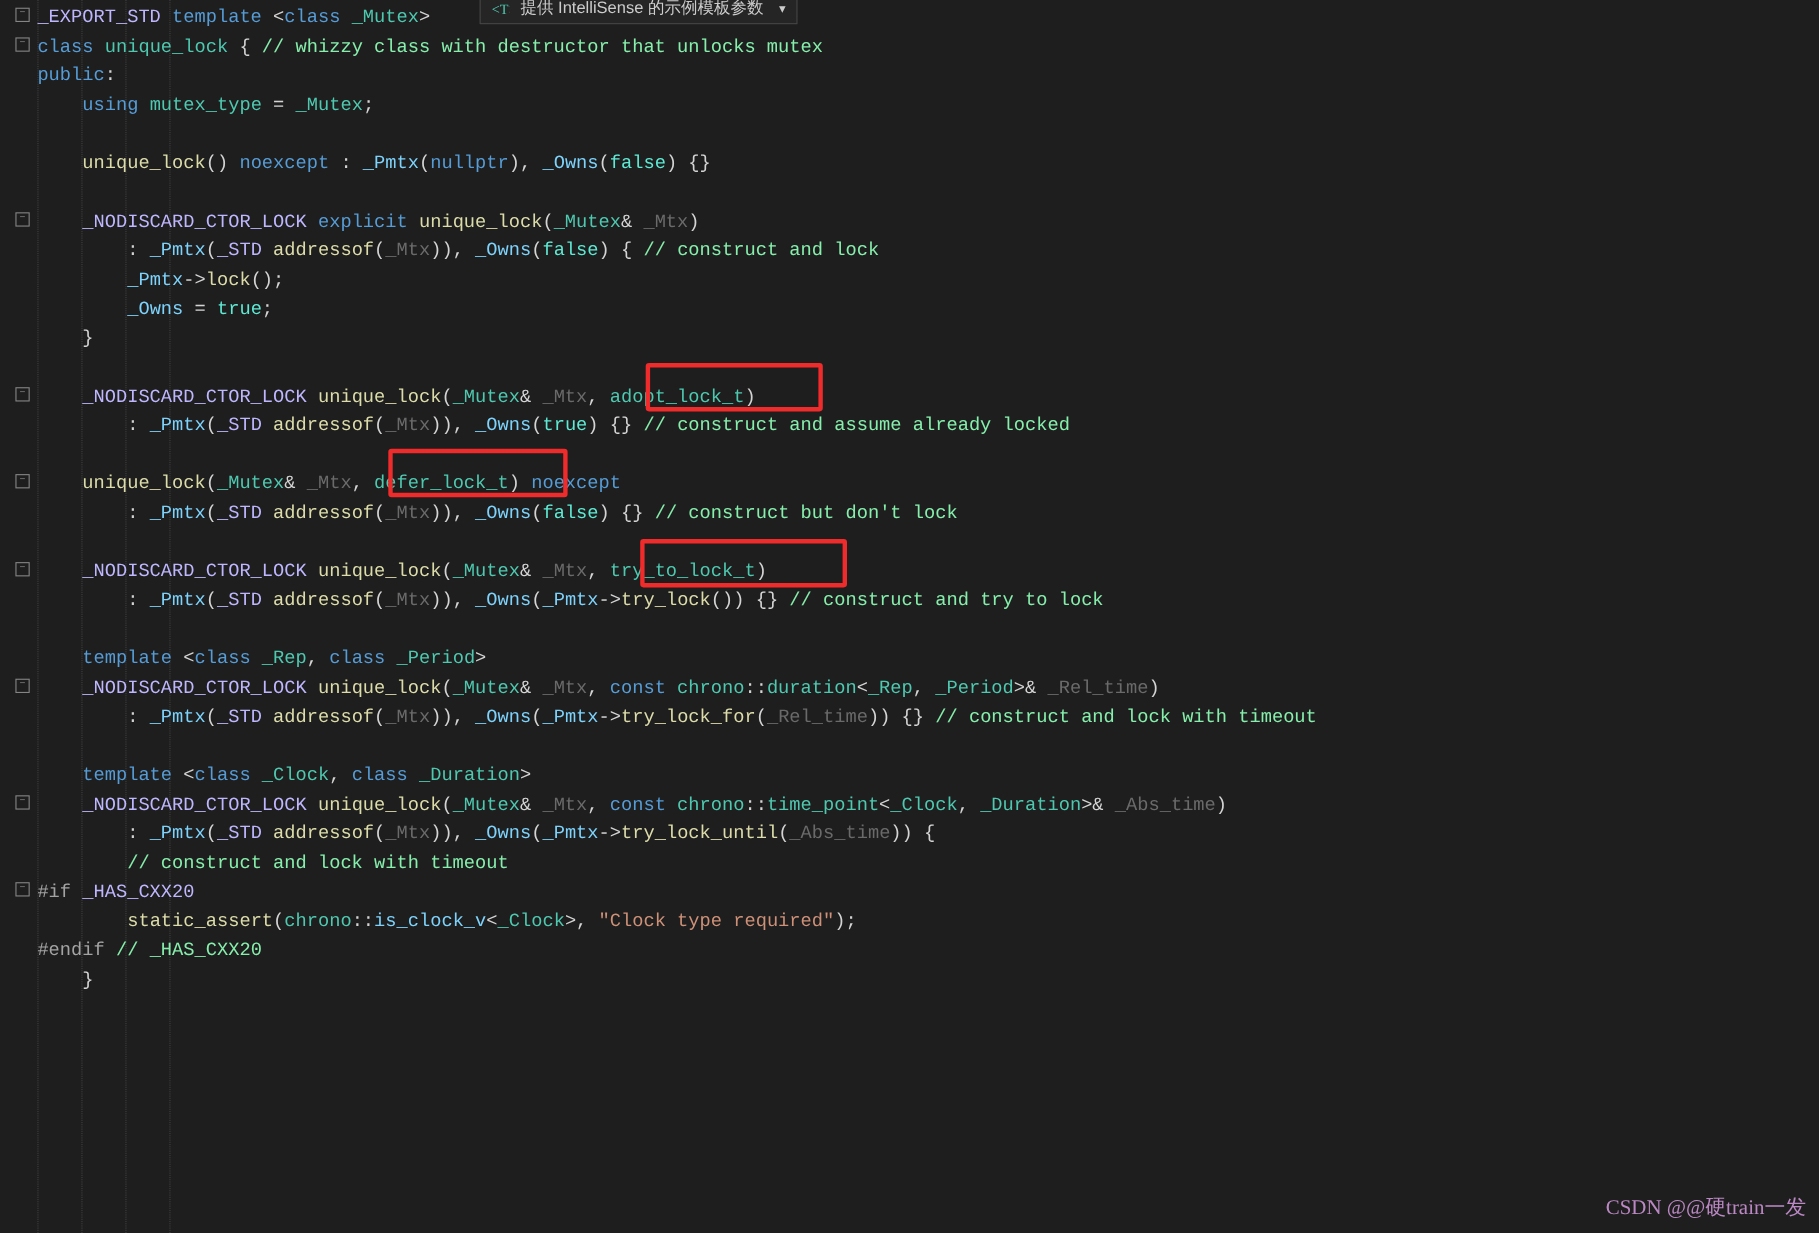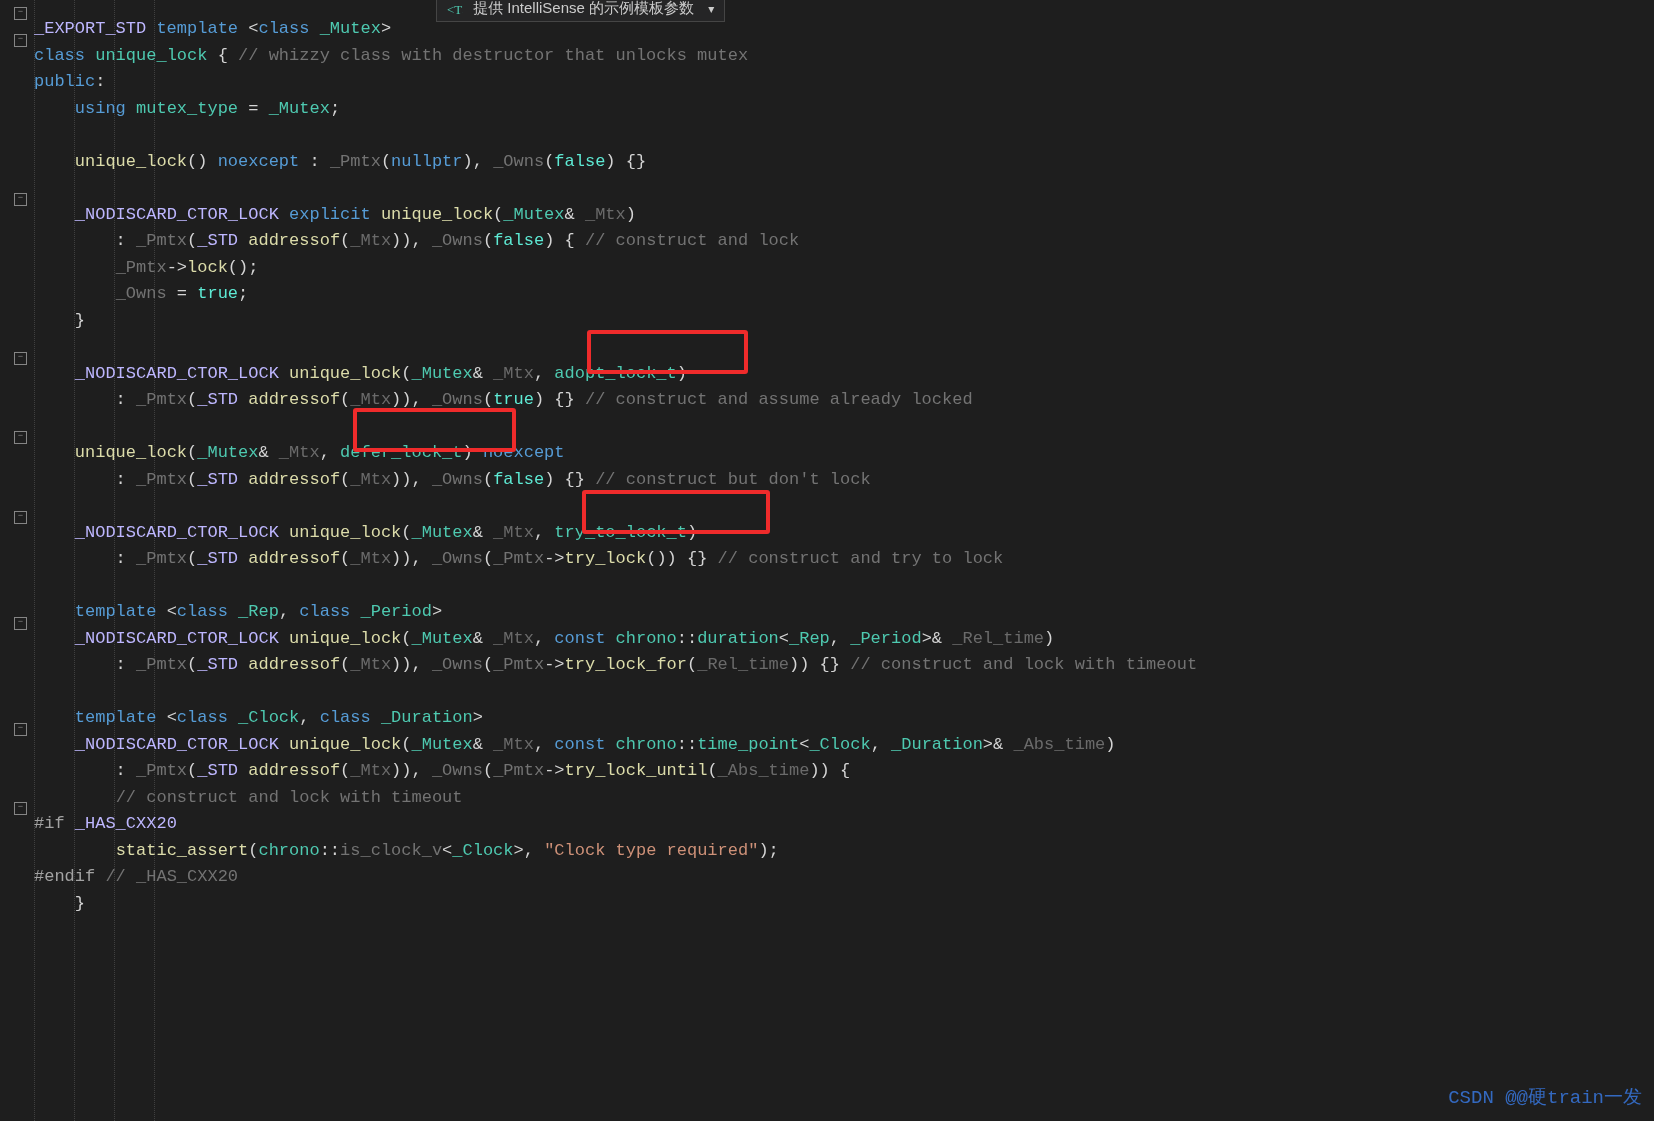--- a/index.html
+++ b/index.html
@@ -1,41 +1,41 @@
 <!DOCTYPE html>
 <html><head>
 <meta charset="utf-8">
 <style>
   html,body{margin:0;padding:0;background:#1e1e1e;color:#d4d4d4;font-family:Consolas,"Courier New",monospace;font-size:17px;line-height:1.55;overflow:hidden}
   body{width:1654px;height:1121px;position:relative}
   .gutter{position:absolute;left:0;top:0;width:30px;height:100%;color:#858585;user-select:none}
   .fold{position:absolute;left:14px;width:11px;height:11px;border:1px solid #858585;font-size:9px;text-align:center;line-height:9px;color:#858585}
   .vrule{position:absolute;top:0;bottom:0;border-left:1px dotted #404040}
-  .code{position:absolute;left:34px;top:16px;white-space:pre}
+  .code{position:absolute;left:34px;top:4px;white-space:pre}
   .line{height:26.5px}
   
   .kw {color:#569cd6}
   .kw2{color:#a3a3a3}
   .mc {color:#beb7ff}     
   .ty {color:#4ec9b0}
   .fn {color:#dcdcaa}
-  .id {color:#737373}
-  .cm {color:#737373}
+  .id {color:#7dd3fc}
+  .cm {color:#86efac}
   .op {color:#d4d4d4}
   .pr {color:#737373;opacity:.9}   
   .tr {color:#5eead4}
   .str{color:#ce9178}
   
   .box{position:absolute;border:4px solid #ef2b2b;border-radius:3px;pointer-events:none}
   
   .tip{position:absolute;background:#252526;border:1px solid #454545;color:#cccccc;padding:0 10px;height:26px;line-height:26px;font-family:"Microsoft YaHei",Arial,sans-serif;font-size:15px}
   .tip svg{vertical-align:middle;margin-right:6px}
   .tip .chev{font-size:12px;color:#cccccc;margin-left:10px}
   
-  .wm{position:absolute;right:12px;bottom:8px;color:#3b82f6;font-family:Liberation Mono, monospace;font-size:19px;opacity:.75}
+  .wm{position:absolute;right:12px;bottom:8px;color:#f0abfc;font-family:Liberation Serif, serif;font-size:19px;opacity:.75}
 </style>
 </head>
 <body>
 
 <div class="gutter" id="gutter">
     <div class="fold" style="top: 7px;">−</div>
     <div class="fold" style="top: 33.5px;">−</div>
     <div class="fold" style="top: 192.5px;">−</div>
     <div class="fold" style="top: 351.5px;">−</div>
     <div class="fold" style="top: 431px;">−</div>

